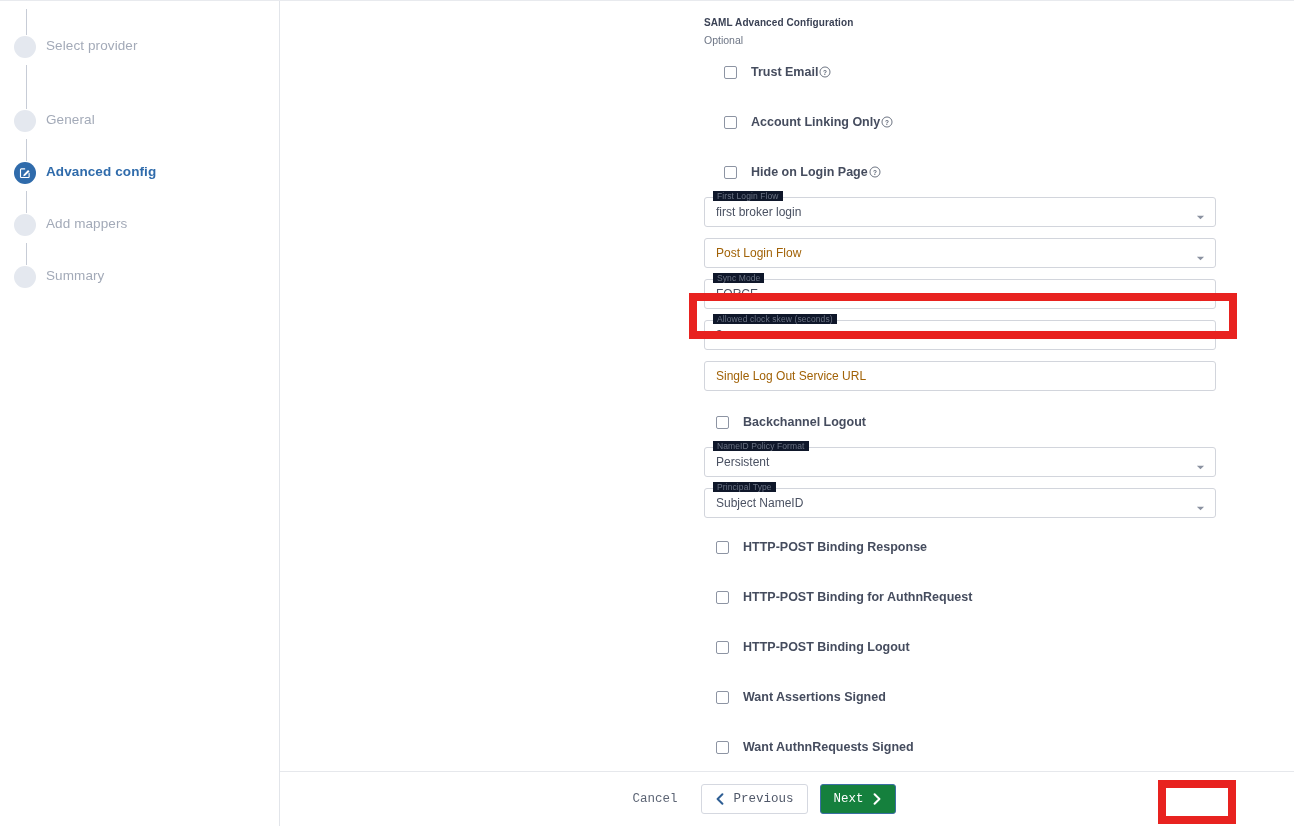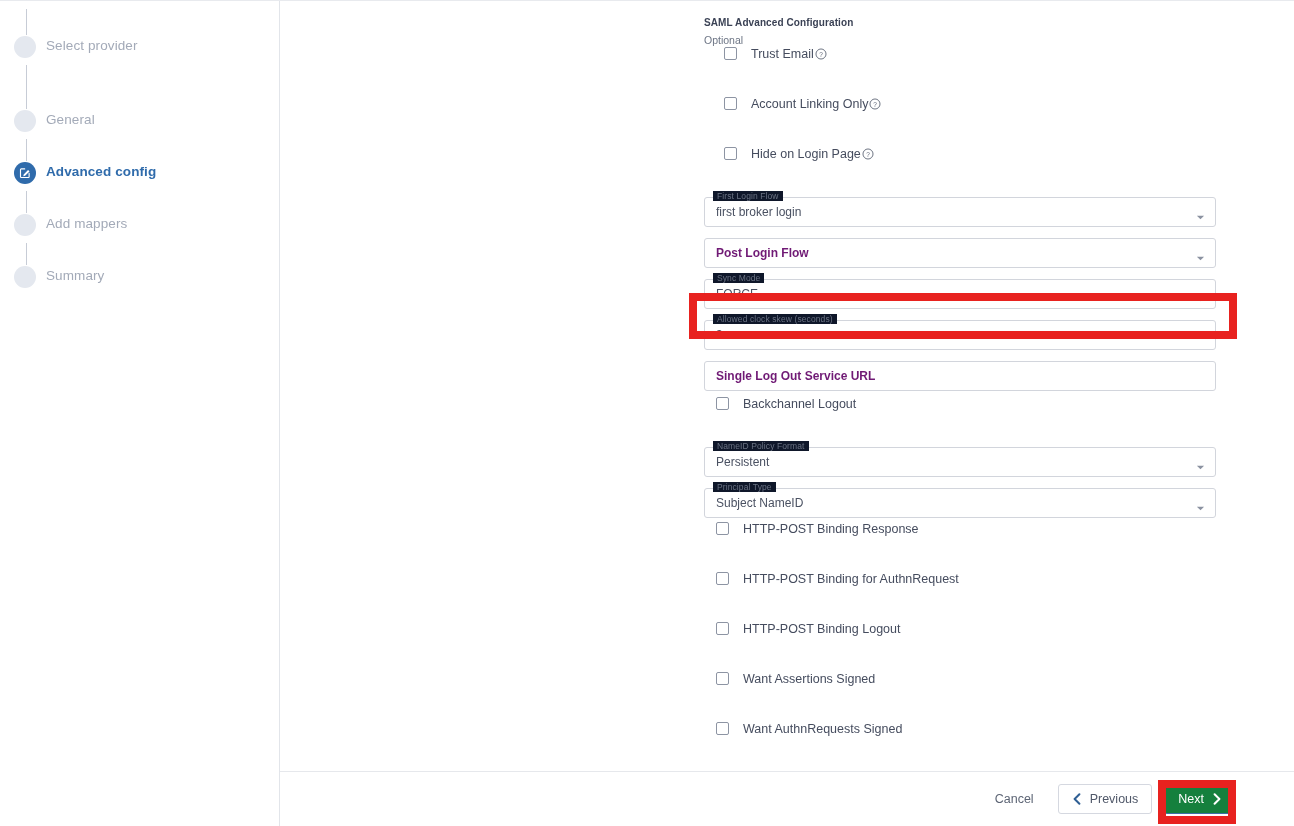--- a/index.html
+++ b/index.html
@@ -114,24 +114,25 @@
   }
 
   .form-body {
     padding: 0 0 0 424px;
     width: 512px;
   }
 
   
   .check-row {
     display: flex;
-    align-items: flex-start;
+    align-items: center;
     height: 50px;
     padding-left: 12px;
     box-sizing: border-box;
+    font-weight: bold;
   }
   .check-row.indented { padding-left: 20px; }
   .check-box {
     width: 13px;
     height: 13px;
     border: 1px solid #8d94a3;
     border-radius: 2px;
     background: #fff;
     flex: 0 0 auto;
     box-sizing: border-box;
@@ -177,38 +178,39 @@
     z-index: 2;
     white-space: nowrap;
   }
   .field-value {
     font-size: 12px;
     color: #4a5162;
     flex: 1 1 auto;
     white-space: nowrap;
     overflow: hidden;
   }
-  .field-value.placeholder { color: #701a75; font-weight: bold; }
+  .field-value.placeholder { color: #a16207; }
   .caret {
     flex: 0 0 auto;
     width: 9px;
     height: 9px;
     margin-left: 8px;
   }
 
   
   .footer {
     flex: 0 0 auto;
     height: 55px;
     border-top: 1px solid #e6e8ec;
     display: flex;
     align-items: center;
-    justify-content: flex-end;
+    justify-content: center;
     padding-right: 58px;
     box-sizing: border-box;
+    font-family: Liberation Mono, monospace;
   }
   .btn-link {
     font-size: 12.5px;
     color: #5d6575;
     background: none;
     border: none;
     padding: 6px 12px;
     cursor: pointer;
     font-family: inherit;
   }

